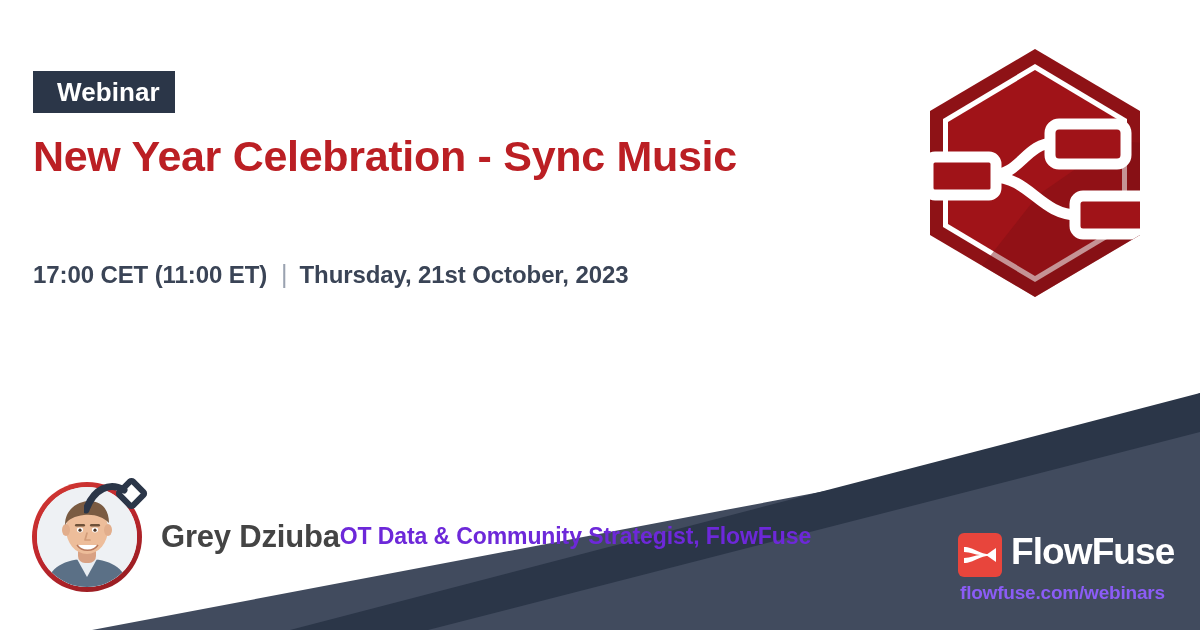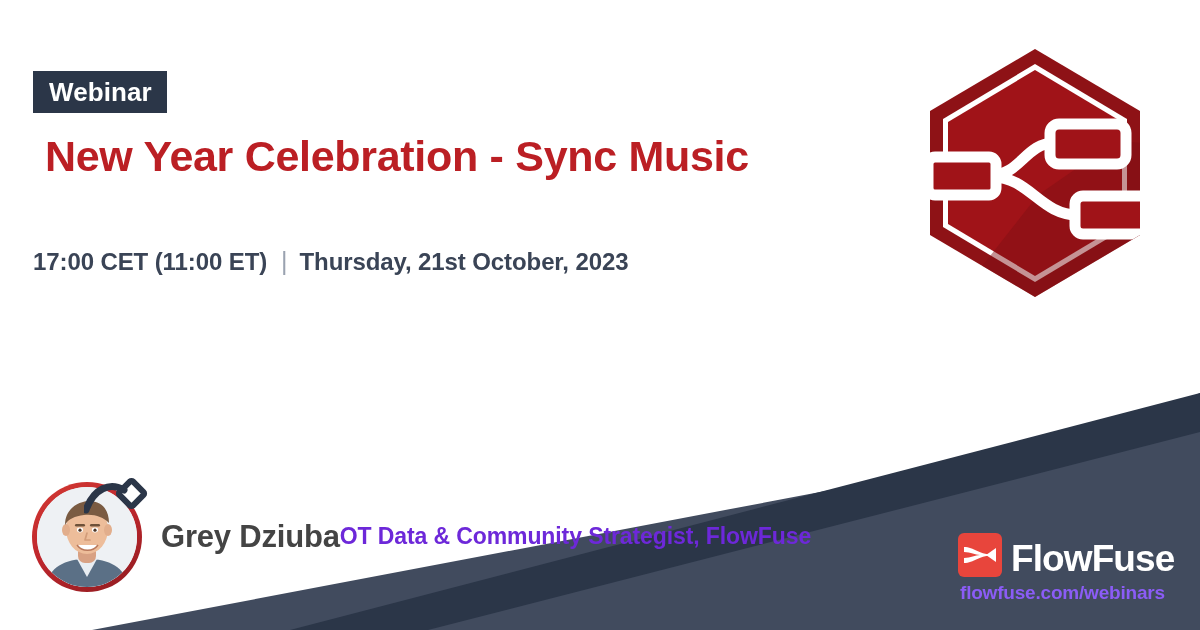--- a/index.html
+++ b/index.html
@@ -26,51 +26,51 @@
     height: 630px;
     pointer-events: none;
   }
 
   
   .badge {
     position: absolute;
     left: 33px;
     top: 71px;
     height: 42px;
-    padding: 0 15px 0 16px;
+    padding: 0 15px 0 24px;
     display: flex;
     align-items: center;
     background: #2B3648;
     color: #ffffff;
     font-size: 26px;
     font-weight: 700;
     letter-spacing: 0.1px;
     line-height: 1;
     box-sizing: border-box;
   }
 
   
   .title {
     position: absolute;
-    left: 45px;
+    left: 33px;
     top: 128px;
     width: 850px;
     color: #BB1F24;
     font-size: 43px;
     font-weight: 700;
     line-height: 1.32;
     letter-spacing: -0.3px;
   }
   .title-line { display: block; white-space: nowrap; }
 
   
   .meta {
     position: absolute;
     left: 33px;
-    top: 247px;
+    top: 260px;
     display: flex;
     align-items: center;
     color: #3A4456;
     font-size: 24px;
     font-weight: 700;
     letter-spacing: -0.1px;
   }
   .meta-sep {
     color: #9AA2B0;
     font-weight: 400;
@@ -152,21 +152,21 @@
 
   
   .brand {
     position: absolute;
     left: 958px;
     top: 533px;
     width: 220px;
   }
   .brand-row {
     display: flex;
-    align-items: flex-end;
+    align-items: flex-start;
   }
   .brand-tile {
     width: 44px;
     height: 44px;
     flex: 0 0 auto;
   }
   .brand-word {
     margin-left: 9px;
     color: #ffffff;
     font-size: 37px;

